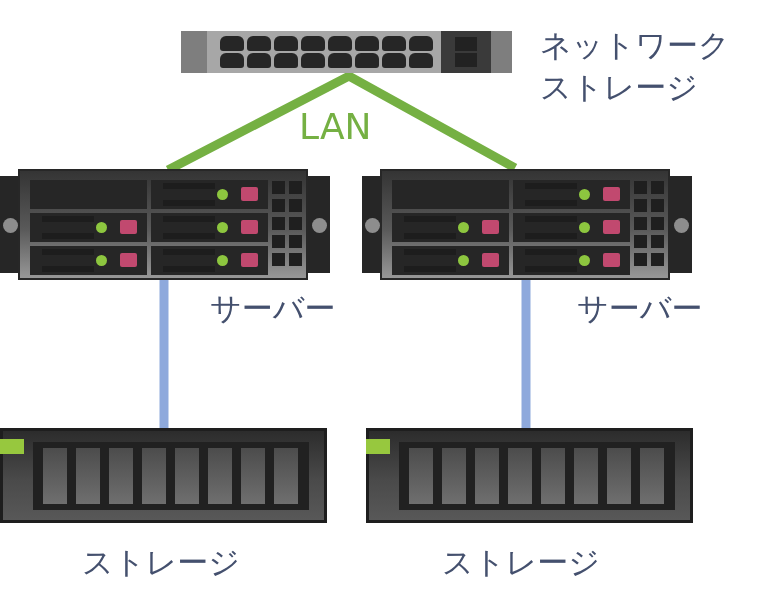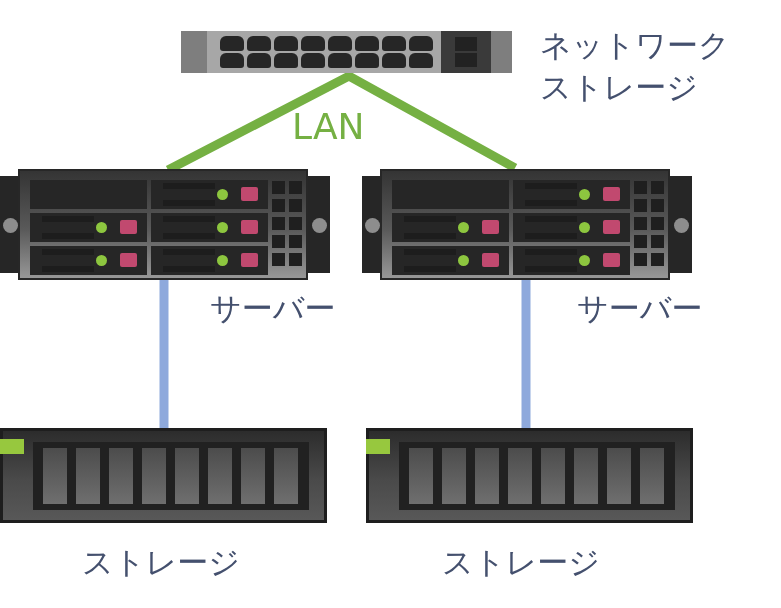--- a/index.html
+++ b/index.html
@@ -65,21 +65,21 @@
   .sto-panel { position:absolute; left:33px; top:14px; width:276px; height:68px;
                background:#212121; box-sizing:border-box;
                display:flex; gap:9px; padding:6px 0 6px 10px; }
   .slot { width:24px; height:100%;
           background:linear-gradient(180deg,#4c4c4c,#6f6f6f); }
 
   
   .label { position:absolute; color:var(--label-text,#44506e); font-weight:normal;
            white-space:nowrap; }
   .switch-label { left:540px; top:24px; font-size:31px; line-height:42px; }
-  .lan-label    { left:292px; top:106px; font-size:36px; color:var(--lan-green,#75b043); }
+  .lan-label    { left:299px; top:106px; font-size:36px; color:var(--lan-green,#75b043); }
   .server-label-left  { left:210px; top:288px; font-size:31px; }
   .server-label-right { left:577px; top:288px; font-size:31px; }
   .storage-label-left  { left:82px;  top:542px; font-size:31px; }
   .storage-label-right { left:442px; top:542px; font-size:31px; }
 </style>
 </head>
 <body>
 
 <div class="canvas">
 

